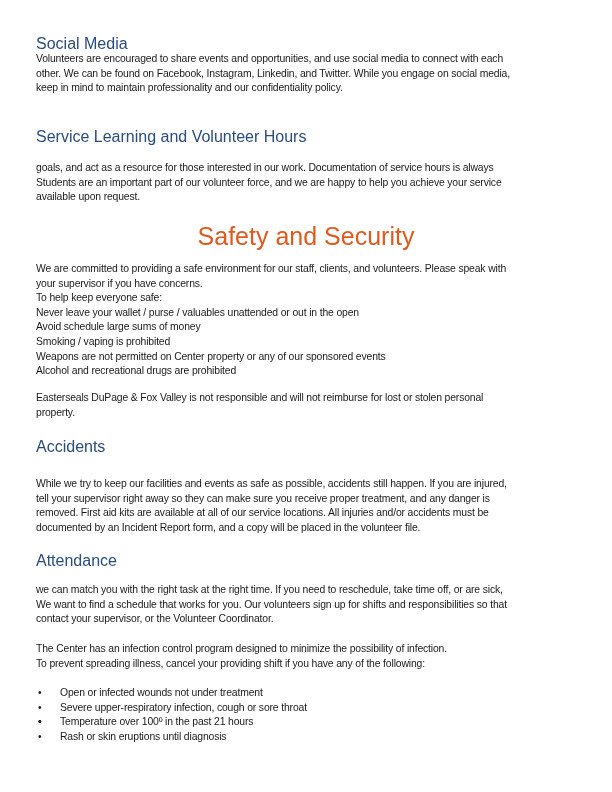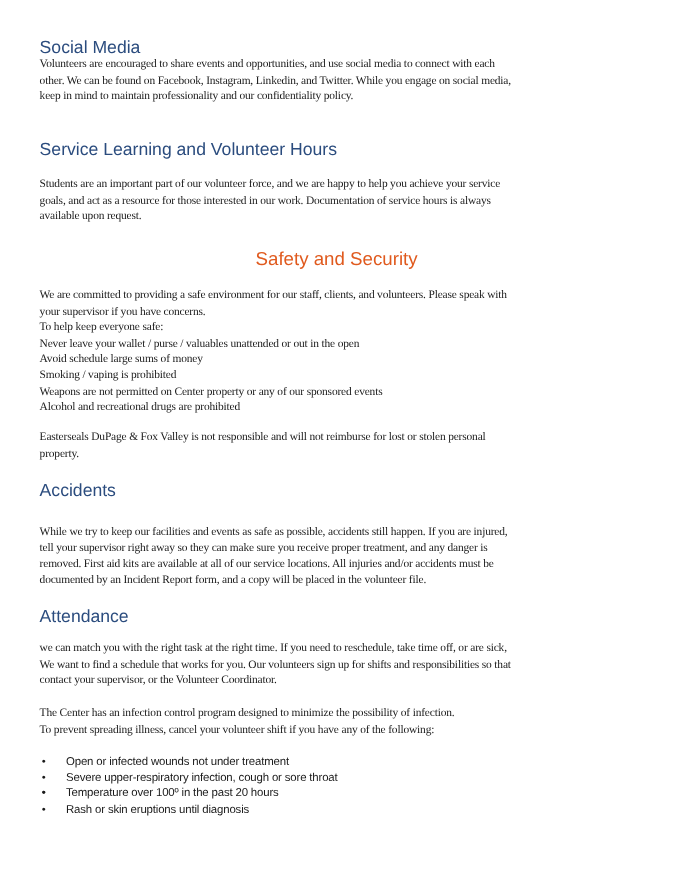--- a/index.html
+++ b/index.html
@@ -1,42 +1,42 @@
 <!DOCTYPE html>
 <html><head>
 <meta charset="utf-8">
 <style>
   html, body { margin: 0; padding: 0; background: #ffffff; }
   body { width: 612px; height: 792px; position: relative; overflow: hidden;
          font-family: "Liberation Sans", sans-serif; color: #1a1a1a; }
   .page { position: absolute; left: 36px; top: 0; width: 540px; }
   .h2 { position: absolute; left: 0; color: #2b4c7e; font-size: 16px; line-height: 20px; white-space: nowrap; }
-  .h1 { position: absolute; left: 0; width: 540px; text-align: center; color: #e05a1e; font-size: 17px; line-height: 26px; }
-  .p { position: absolute; left: 0; width: 540px; font-size: 10.4px; line-height: 14.6px; letter-spacing: -0.15px; font-family: Liberation Serif, serif; }
+  .h1 { position: absolute; left: 0; width: 540px; text-align: center; color: #e05a1e; font-size: 25px; line-height: 26px; }
+  .p { position: absolute; left: 0; width: 540px; font-size: 10.4px; line-height: 14.6px; letter-spacing: -0.15px; }
   .line { display: block; white-space: nowrap; }
   .bullets { position: absolute; left: 0; width: 545px; margin: 0; padding: 0; list-style: none; font-size: 10.4px; line-height: 14.6px; letter-spacing: -0.15px; }
   .bullets li { position: relative; padding-left: 24px; white-space: nowrap; }
   .bullets li .dot { position: absolute; left: 2px; top: 0; }
 </style>
 </head>
 <body>
 
 <div class="page">
 
   <div class="h2" style="top:34px">Social Media</div>
   <div class="p" style="top:52px">
     <span class="line">Volunteers are encouraged to share events and opportunities, and use social media to connect with each</span>
     <span class="line">other. We can be found on Facebook, Instagram, Linkedin, and Twitter. While you engage on social media,</span>
     <span class="line">keep in mind to maintain professionality and our confidentiality policy.</span>
   </div>
 
   <div class="h2" style="top:127px">Service Learning and Volunteer Hours</div>
   <div class="p" style="top:161px">
+    <span class="line">goals, and act as a resource for those interested in our work. Documentation of service hours is always</span>
     <span class="line">Students are an important part of our volunteer force, and we are happy to help you achieve your service</span>
-    <span class="line">goals, and act as a resource for those interested in our work. Documentation of service hours is always</span>
     <span class="line">available upon request.</span>
   </div>
 
   <div class="h1" style="top:223px">Safety and Security</div>
   <div class="p" style="top:262px">
     <span class="line">We are committed to providing a safe environment for our staff, clients, and volunteers. Please speak with</span>
     <span class="line">your supervisor if you have concerns.</span>
     <span class="line">To help keep everyone safe:</span>
     <span class="line">Never leave your wallet / purse / valuables unattended or out in the open</span>
     <span class="line">Avoid schedule large sums of money</span>
@@ -58,24 +58,24 @@
   </div>
 
   <div class="h2" style="top:551px">Attendance</div>
   <div class="p" style="top:583px">
     <span class="line">we can match you with the right task at the right time. If you need to reschedule, take time off, or are sick,</span>
     <span class="line">We want to find a schedule that works for you. Our volunteers sign up for shifts and responsibilities so that</span>
     <span class="line">contact your supervisor, or the Volunteer Coordinator.</span>
   </div>
   <div class="p" style="top:642px">
     <span class="line">The Center has an infection control program designed to minimize the possibility of infection.</span>
-    <span class="line">To prevent spreading illness, cancel your volunteer shift if you have any of the following:</span>
+    <span class="line">To prevent spreading illness, cancel your providing shift if you have any of the following:</span>
   </div>
 
   <ul class="bullets" style="top:686px">
     <li><span class="dot">•</span><span>Open or infected wounds not under treatment</span></li>
     <li><span class="dot">•</span><span>Severe upper-respiratory infection, cough or sore throat</span></li>
     <li><span class="dot">•</span></li>
-    <li><span class="dot">•</span><span>Temperature over 100º in the past 20 hours</span></li>
+    <li><span class="dot">•</span><span>Temperature over 100º in the past 21 hours</span></li>
     <li><span class="dot">•</span><span>Rash or skin eruptions until diagnosis</span></li>
   </ul>
 
 </div>
 
 </body></html>

